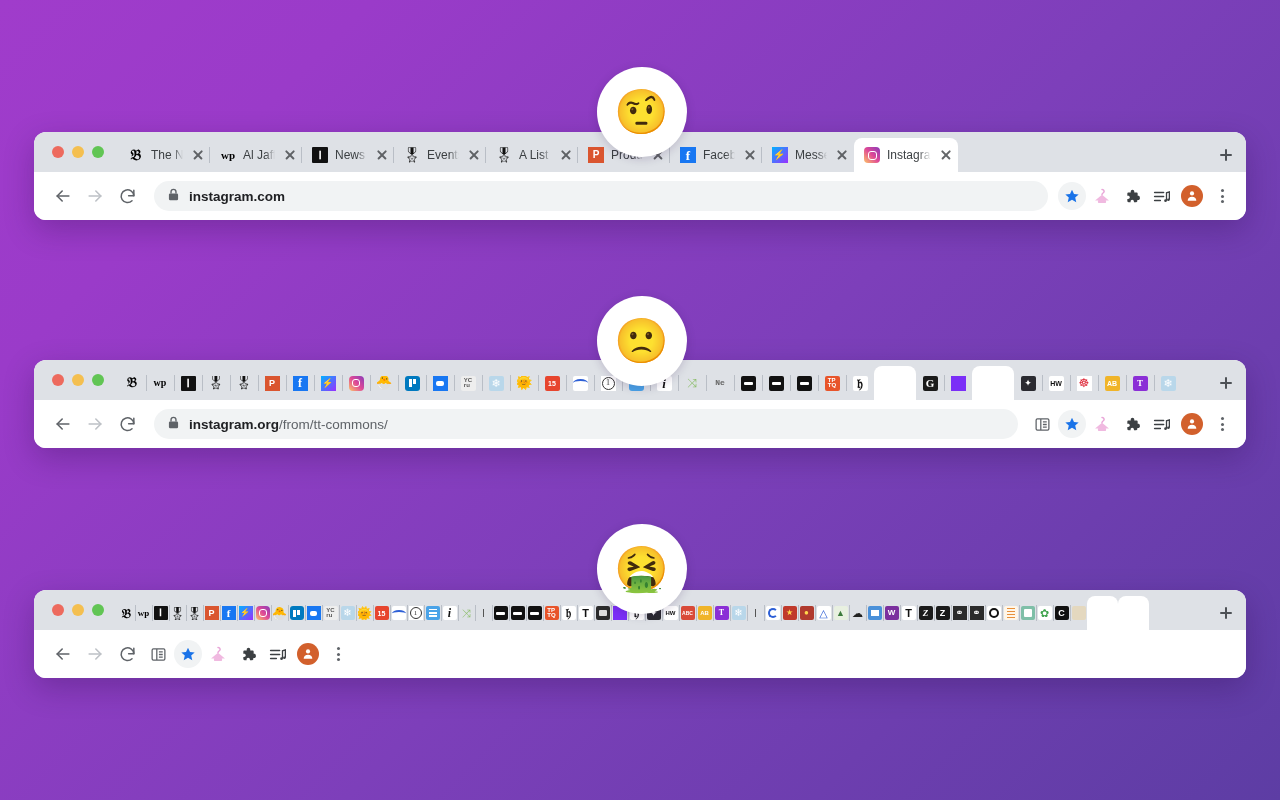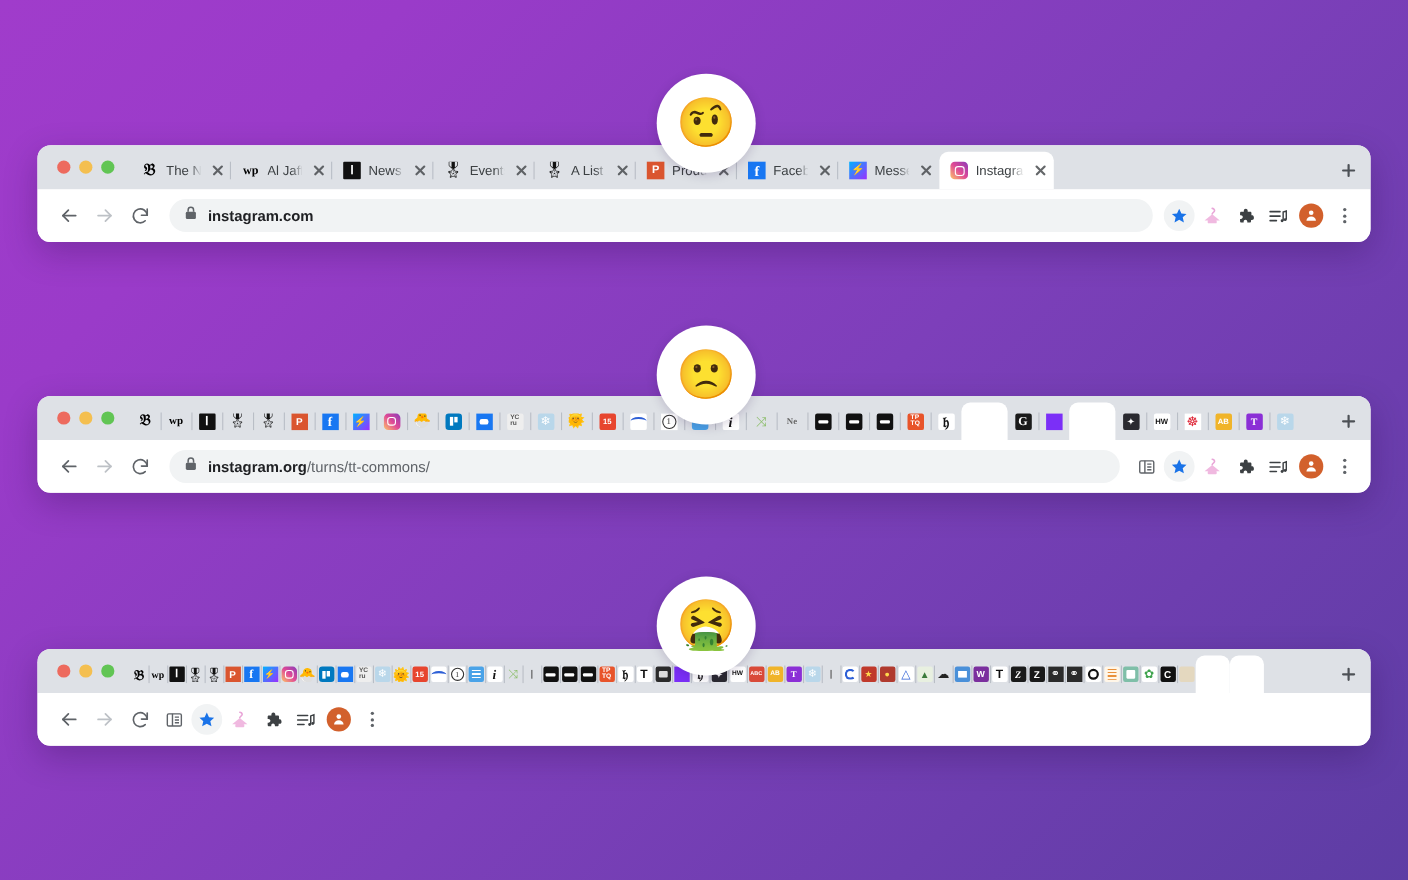--- a/index.html
+++ b/index.html
@@ -463,21 +463,21 @@
               <b style="font-style:italic;font-family:'Liberation Serif',serif;font-size:13px;color:#111">i</b>
             </span>
           </div>
           <div class="minitab" style="width: 28px;">
             <span class="fav" style="width:15px;height:15px;border-radius:2px;background:transparent;color:#8fbf6f;display:flex;align-items:center;justify-content:center;font-size:11px;line-height:1;font-family:'Liberation Serif',serif;overflow:hidden">
               <span style="font-size:12px;color:#8fbf6f">⤨</span>
             </span>
           </div>
           <div class="minitab" style="width: 28px;">
             <span class="fav" style="width:15px;height:15px;border-radius:2px;background:transparent;color:#666;display:flex;align-items:center;justify-content:center;font-size:11px;line-height:1;font-family:'Liberation Serif',serif;overflow:hidden">
-              <b style="font-family:Liberation Serif, serif;font-size:8px;color:#666">Ne</b>
+              <b style="font-family:Liberation Mono, monospace;font-size:8px;color:#666">Ne</b>
             </span>
           </div>
           <div class="minitab" style="width: 28px;">
             <span class="fav" style="width:15px;height:15px;border-radius:2px;background:#111;color:#fff;display:flex;align-items:center;justify-content:center;font-size:11px;line-height:1;font-family:'Liberation Serif',serif;overflow:hidden">
               <span style="display:block;width:9px;height:3px;background:#fff;border-radius:1px"></span>
             </span>
           </div>
           <div class="minitab" style="width: 28px;">
             <span class="fav" style="width:15px;height:15px;border-radius:2px;background:#111;color:#fff;display:flex;align-items:center;justify-content:center;font-size:11px;line-height:1;font-family:'Liberation Serif',serif;overflow:hidden">
               <span style="display:block;width:9px;height:3px;background:#fff;border-radius:1px"></span>
@@ -562,21 +562,21 @@
           <svg width="19" height="19" viewBox="0 0 24 24" fill="none" stroke="currentColor" stroke-width="1.9" stroke-linecap="round">
             <path d="M20 11a8 8 0 1 0-2.3 6.3"></path>
             <polyline points="20 4 20 11 13.4 11" stroke-linejoin="round"></polyline>
           </svg>
         </span>
      <div class="omnibox" title="Search Google or type a URL">
        <span class="lock"><svg width="11" height="13" viewBox="0 0 12 14" fill="currentColor">
               <rect x="1" y="6" width="10" height="7.2" rx="1.4"></rect>
               <path d="M3.3 6V4.1a2.7 2.7 0 0 1 5.4 0V6" fill="none" stroke="currentColor" stroke-width="1.5"></path>
             </svg></span>
-       <span class="urltext"><b class="u-host">instagram.org</b><span class="u-path">/turns/tt-commons/</span></span>
+       <span class="urltext"><b class="u-host">instagram.org</b><span class="u-path">/from/tt-commons/</span></span>
      </div>
      <div class="tb-icons">
        <span class="tb-icon reader">
             <svg width="17" height="17" viewBox="0 0 20 20" fill="none" stroke="#5f6368" stroke-width="1.5">
               <rect x="2.5" y="3.5" width="15" height="13" rx="1.5"></rect>
               <line x1="8" y1="3.5" x2="8" y2="16.5"></line>
               <line x1="10.5" y1="7" x2="15" y2="7"></line>
               <line x1="10.5" y1="10" x2="15" y2="10"></line>
               <line x1="10.5" y1="13" x2="15" y2="13"></line>
             </svg>

